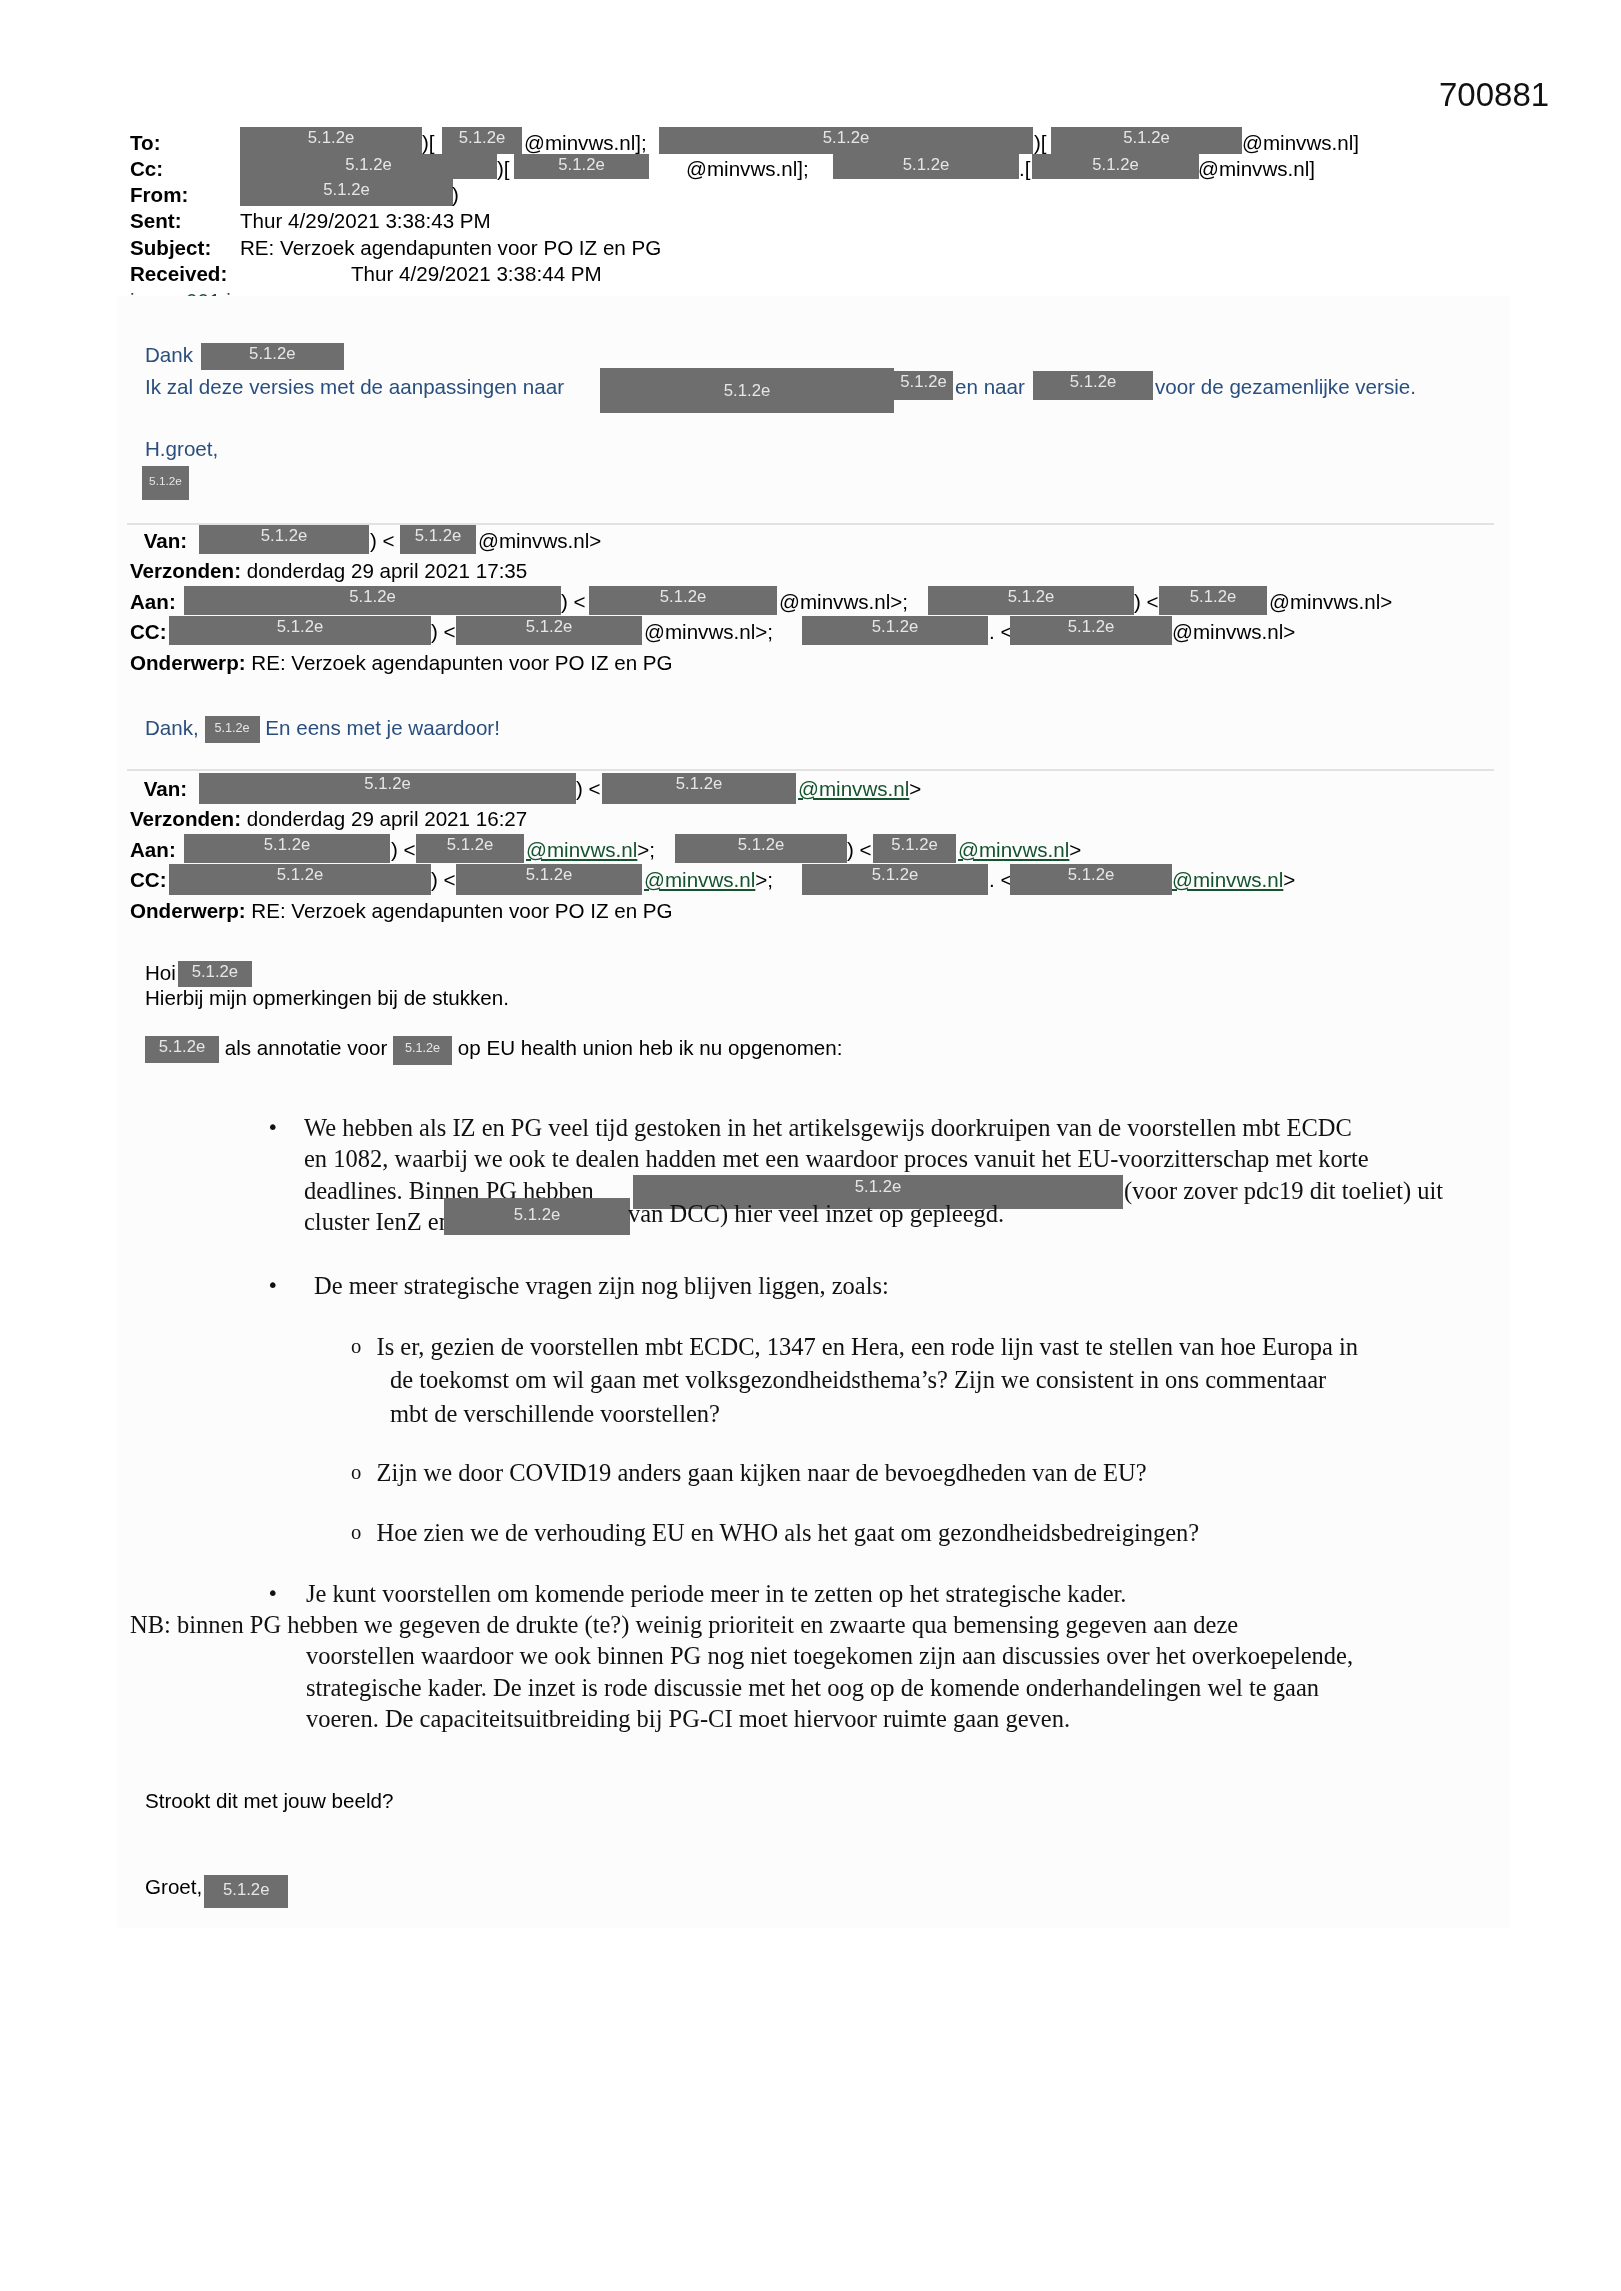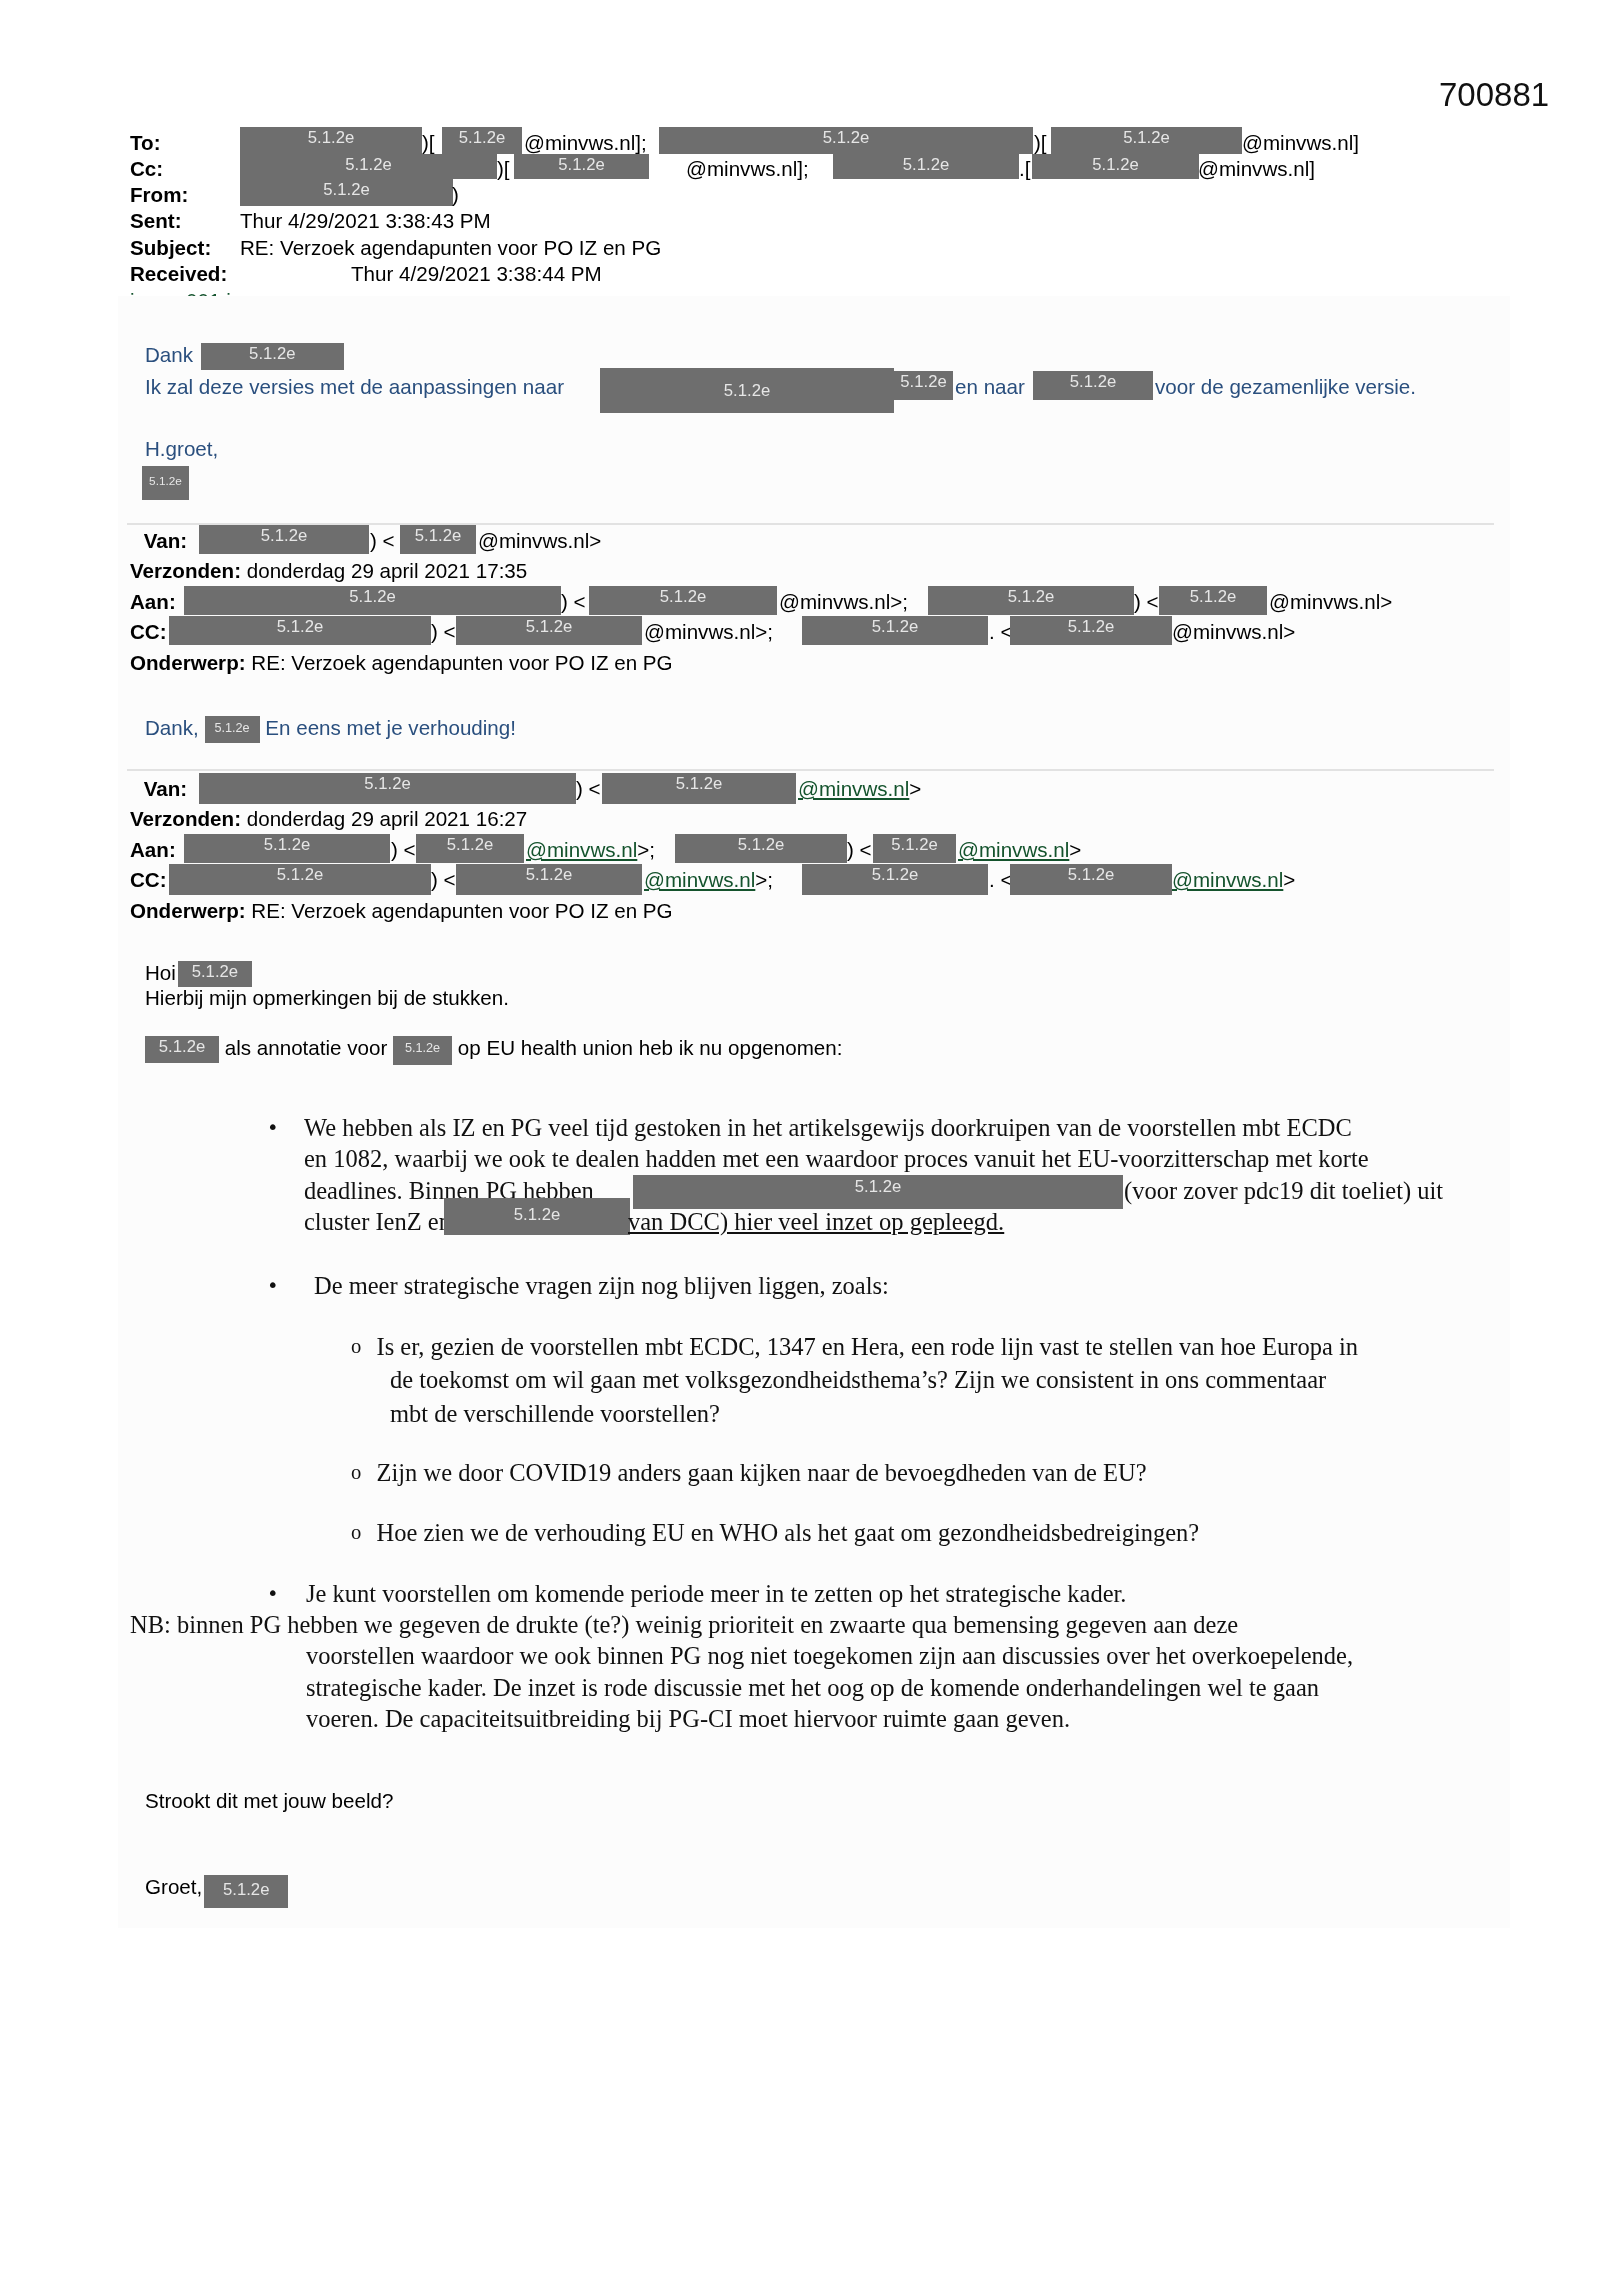--- a/index.html
+++ b/index.html
@@ -109,21 +109,21 @@
   <span class="abs" style="left:859px;top:91px;">. &lt;</span>
   <span class="abs red" style="left:880px;top:87px;width:162px;height:29px;line-height:21.6px;font-size:16.7px;">5.1.2e</span>
   <span class="abs" style="left:1042px;top:91px;">@minvws.nl&gt;</span>
 
   <span class="abs" style="left:0;top:122px;"><b>Onderwerp:</b> <span>RE: Verzoek agendapunten voor PO IZ en PG</span></span>
 </div>
 
 <div class="abs cal blue" style="left:145px;top:716px;">
   <span>Dank,</span>
   <span class="red" style="width:55px;height:27.4px;line-height:25.5px;font-size:12.7px;">5.1.2e</span>
-  <span>En eens met je verhouding!</span>
+  <span>En eens met je waardoor!</span>
 </div>
 
 <div class="abs sep" style="left:127px;top:769px;width:1367px;"></div>
 
 <div class="abs cal" style="left:130px;top:777px;width:1372px;height:147px;">
   <span class="abs" style="left:13.7px;top:0;font-weight:bold;">Van:</span>
   <span class="abs red" style="left:69px;top:-3.9px;width:377px;height:31px;line-height:21.6px;font-size:16.7px;">5.1.2e</span>
   <span class="abs" style="left:446px;top:0;">) &lt;</span>
   <span class="abs red" style="left:472px;top:-3.9px;width:194px;height:31px;line-height:21.6px;font-size:16.7px;">5.1.2e</span>
   <span class="abs" style="left:668px;top:0;"><span class="link">@minvws.nl</span><span>&gt;</span></span>
@@ -167,21 +167,21 @@
 
 <div class="abs serif" style="left:265px;top:1112px;width:1274px;height:137px;">
   <span class="bullet" style="left:2px;top:0;font-size:19.6px;">•</span>
   <span class="abs" style="left:39px;top:0;white-space:nowrap;">We hebben als IZ en PG veel tijd gestoken in het artikelsgewijs doorkruipen van de voorstellen mbt ECDC</span>
   <span class="abs" style="left:39px;top:31px;white-space:nowrap;">en 1082, waarbij we ook te dealen hadden met een waardoor proces vanuit het EU-voorzitterschap met korte</span>
   <span class="abs" style="left:39px;top:63px;white-space:nowrap;">deadlines. Binnen PG hebben</span>
   <span class="abs red" style="left:368px;top:63px;width:490px;height:34px;line-height:23.5px;font-size:16.7px;font-family:'Liberation Sans',sans-serif;">5.1.2e</span>
   <span class="abs" style="left:859px;top:63px;white-space:nowrap;">(voor zover pdc19 dit toeliet) uit</span>
   <span class="abs" style="left:39px;top:94px;white-space:nowrap;">cluster IenZ en</span>
   <span class="abs red" style="left:179px;top:86px;width:186px;height:37px;line-height:33px;font-size:16.7px;font-family:'Liberation Sans',sans-serif;">5.1.2e</span>
-  <span class="abs" style="left:363px;top:94px;white-space:nowrap;text-decoration:underline;">van DCC) hier veel inzet op gepleegd.</span>
+  <span class="abs" style="left:363px;top:86px;white-space:nowrap;">van DCC) hier veel inzet op gepleegd.</span>
 </div>
 
 <div class="abs serif" style="left:265px;top:1270px;width:1274px;">
   <span class="bullet" style="left:2px;top:0;font-size:19.6px;">•</span>
   <span class="abs" style="left:49px;top:0;white-space:nowrap;">De meer strategische vragen zijn nog blijven liggen, zoals:</span>
 </div>
 
 <div class="abs serif" style="left:351px;top:1331px;width:1176px;height:108px;">
   <span class="abs" style="left:0;top:0;font-size:20.6px;">o</span>
   <span class="abs" style="left:25.5px;top:0;white-space:nowrap;">Is er, gezien de voorstellen mbt ECDC, 1347 en Hera, een rode lijn vast te stellen van hoe Europa in</span>

